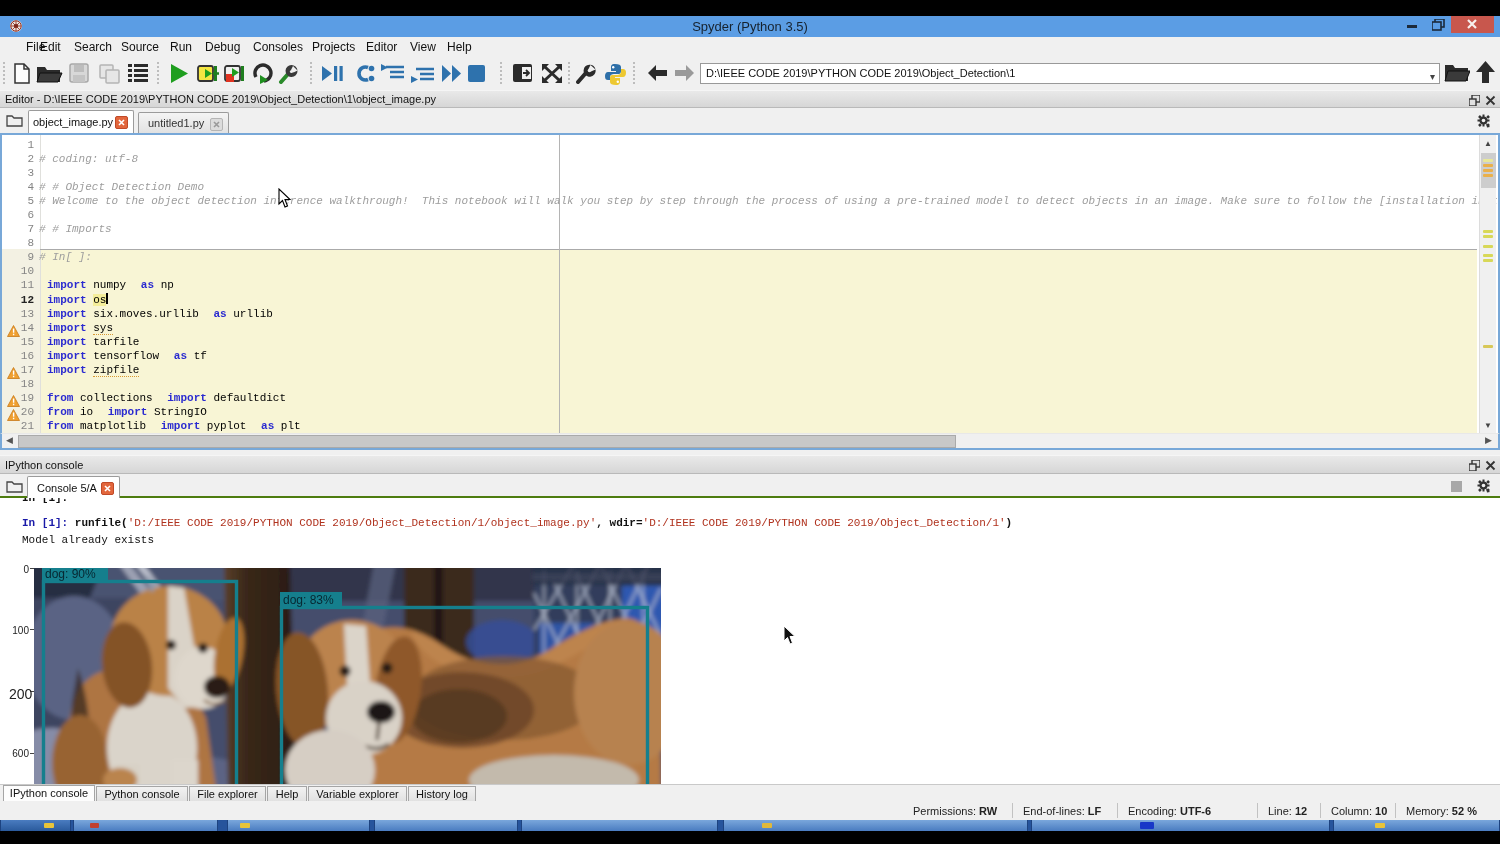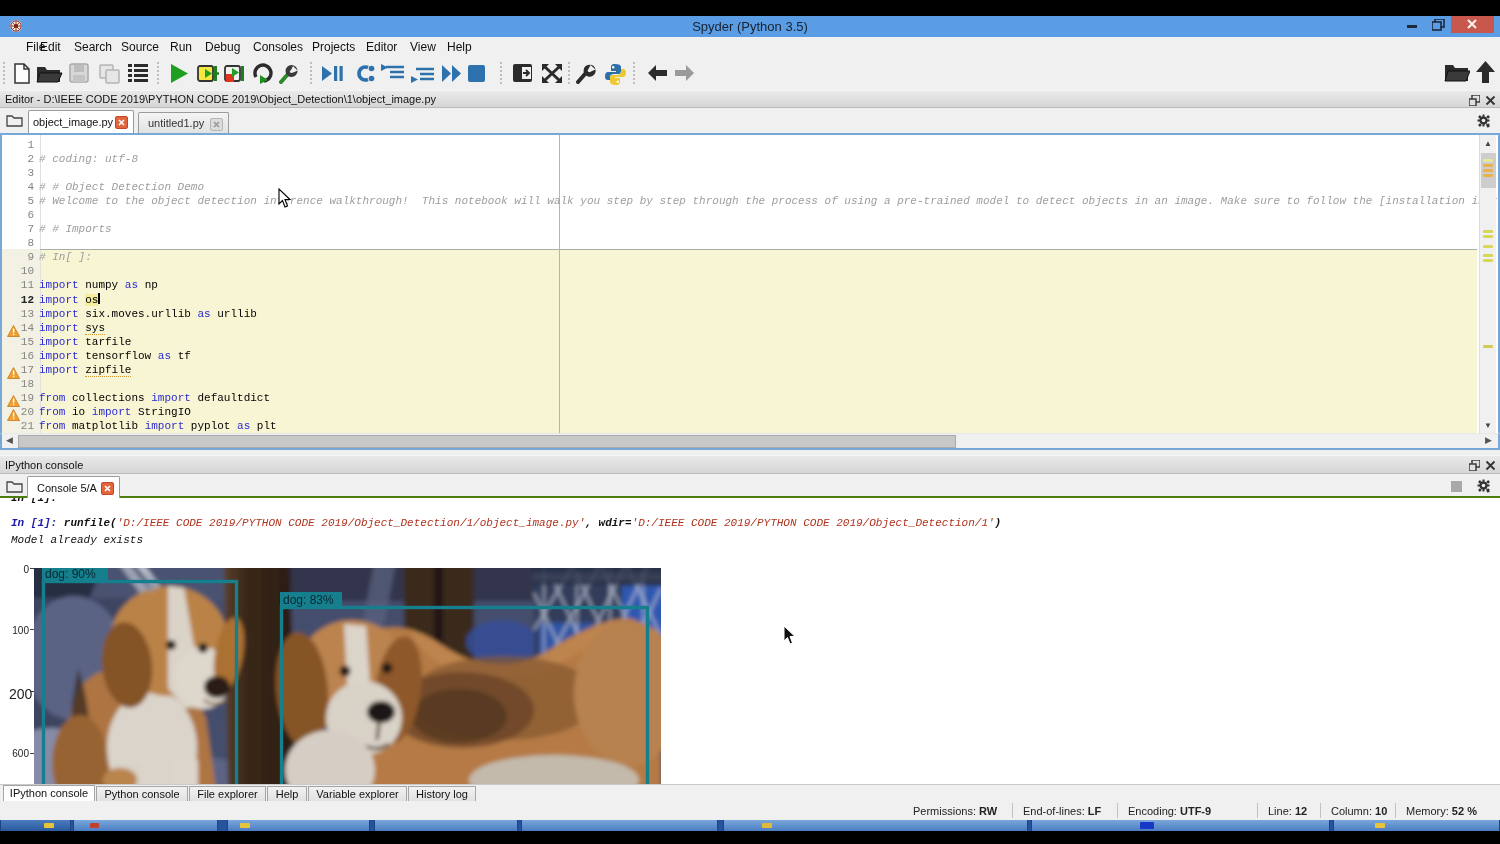--- a/index.html
+++ b/index.html
@@ -36,34 +36,34 @@
 
 #editor { position:absolute; top:133px; left:0; width:1500px; height:300px; background:#fff; border:2px solid #78a8d8; border-bottom:none; overflow:hidden; }
 #cellyellow { position:absolute; top:114px; left:38px; width:1437px; height:186px; background:#f8f5d5; }
 #cellyellowg { position:absolute; top:114px; left:0px; width:38px; height:186px; background:#f3f1e3; }
 #cellline { position:absolute; top:114px; left:38px; width:1437px; height:1px; background:#aaa; }
 #vline79 { position:absolute; top:0; left:557px; width:1px; height:300px; background:#b4b4b4; }
 #code { position:absolute; top:3px; left:0; width:1480px; font-family:"Liberation Mono", monospace; font-size:11px; line-height:14.05px; white-space:pre; }
 #code .ln { display:inline-block; width:37px; text-align:right; padding-right:5px; color:#848484; }
 #code .ln.b { color:#222; font-weight:bold; }
 .cmt { color:#9d9d9d; font-style:italic; }
-.kw { color:#2b2bd0; font-weight:normal; }
+.kw { color:#2b2bd0; font-weight:bold;margin-left:8px; }
 #vscroll { position:absolute; top:0; right:2px; width:17px; height:300px; background:#f0f0f0; border-left:1px solid #dcdcdc; }
 #vthumb { position:absolute; top:18px; left:1px; width:15px; height:35px; background:#cdcdcd; }
 .mark { position:absolute; left:3px; width:10px; height:3px; border-radius:1px; }
 .warn { position:absolute; left:5px; }
 .wavy { border-bottom:1px dotted #d89830; }
 #caret { display:inline-block; width:1.5px; height:11px; background:#000; vertical-align:-1px; }
 
 #hscroll { position:absolute; top:433px; left:0; width:1500px; height:17px; background:#f0f0f0; border:2px solid #78a8d8; border-top:1px solid #e8e8e8; }
 #hthumb { position:absolute; left:16px; top:1px; width:938px; height:13px; background:#c8c8c8; border:1px solid #aaa; }
 .sbarrow { position:absolute; font-size:9px; color:#555; top:1px; }
 
 #console { position:absolute; top:498px; left:0; width:1500px; height:286px; background:#fff; overflow:hidden; }
-#console .cline { position:absolute; left:11px; font-family:"Liberation Mono", monospace; font-size:11px; white-space:pre; color:#111;font-style:italic; }
+#console .cline { position:absolute; left:22px; font-family:"Liberation Mono", monospace; font-size:11px; white-space:pre; color:#111; }
 .inblue { color:#1a1aa8; font-weight:bold; }
 .str { color:#b0321e; }
 
 #bottabs { position:absolute; top:784px; left:0; width:1500px; height:17px; background:#f0f0f0; border-top:1px solid #c9c9c9; }
 .btab { position:absolute; top:1px; height:16px; border:1px solid #a5a5a5; border-bottom:none; background:linear-gradient(#f2f2f2,#e0e0e0); font-size:11px; color:#111; text-align:center; line-height:15px; }
 .btab.active { background:#fdfdfd; top:0; height:17px; }
 
 #statusbar { position:absolute; top:801px; left:0; width:1500px; height:19px; background:#f0f0f0; font-size:11px; color:#222; }
 #statusbar span { position:absolute; top:4px; }
 #statusbar b { font-weight:bold; }
@@ -228,20 +228,21 @@
         <path d="M12 2 L20 10 L12 18 L12 13 L1 13 L1 7 L12 7 Z" fill="#9a9a9a"></path>
       </svg>
     <svg class="ticon" style="left:1444px;top:4px" width="26" height="22" viewBox="0 0 26 22">
         <path d="M1 4 L9 4 L11 7 L24 7 L24 20 L1 20 Z" fill="#2b2b2b"></path>
         <path d="M4 10 L26 10 L22 20 L1 20 Z" fill="#3a3a3a" stroke="#111" stroke-width="1"></path>
       </svg>
     <svg class="ticon" style="left:1475px;top:3px" width="21" height="24" viewBox="0 0 21 24">
         <path d="M10.5 1 L20 12 L14 12 L14 23 L7 23 L7 12 L1 12 Z" fill="#2b2b2b"></path>
       </svg>
   </div>
+  <div id="pathbox">D:\IEEE CODE 2019\PYTHON CODE 2019\Object_Detection\1<span class="arr">▾</span></div>
 
   <div class="phead" style="top:90px;height:18px;">
       <span style="position:absolute;left:5px;top:2px">Editor - D:\IEEE CODE 2019\PYTHON CODE 2019\Object_Detection\1\object_image.py</span>
     <svg class="abs" style="right:20px;top:4px" width="11" height="11" viewBox="0 0 11 11">
         <rect x="3" y="0" width="8" height="7" fill="none" stroke="#333" stroke-width="1.4"></rect>
         <rect x="0" y="4" width="7" height="7" fill="#e0e0e0" stroke="#333" stroke-width="1.4"></rect>
       </svg>
     <svg class="abs" style="right:4px;top:4px" width="11" height="11" viewBox="0 0 11 11">
         <path d="M1.5 1.5 L9.5 9.5 M9.5 1.5 L1.5 9.5" stroke="#333" stroke-width="1.8"></path>
       </svg>
@@ -509,21 +510,21 @@
     <div class="btab" style="left:267px;width:40px;">Help</div>
     <div class="btab" style="left:308px;width:99px;">Variable explorer</div>
     <div class="btab" style="left:408px;width:68px;">History log</div>
   </div>
 
   <div id="statusbar">
     <span style="left:913px">Permissions: <b>RW</b></span>
     <div class="ssep" style="left:1012px"></div>
     <span style="left:1023px">End-of-lines: <b>LF</b></span>
     <div class="ssep" style="left:1117px"></div>
-    <span style="left:1128px">Encoding: <b>UTF-9</b></span>
+    <span style="left:1128px">Encoding: <b>UTF-6</b></span>
     <div class="ssep" style="left:1257px"></div>
     <span style="left:1268px">Line: <b>12</b></span>
     <div class="ssep" style="left:1320px"></div>
     <span style="left:1331px">Column: <b>10</b></span>
     <div class="ssep" style="left:1395px"></div>
     <span style="left:1406px">Memory: <b>52 %</b></span>
   </div>
 
   <div id="taskbar">
     <div class="tbtn" style="left:0;width:71px;background:linear-gradient(#4a7cc0,#2a5a9c)"></div>

